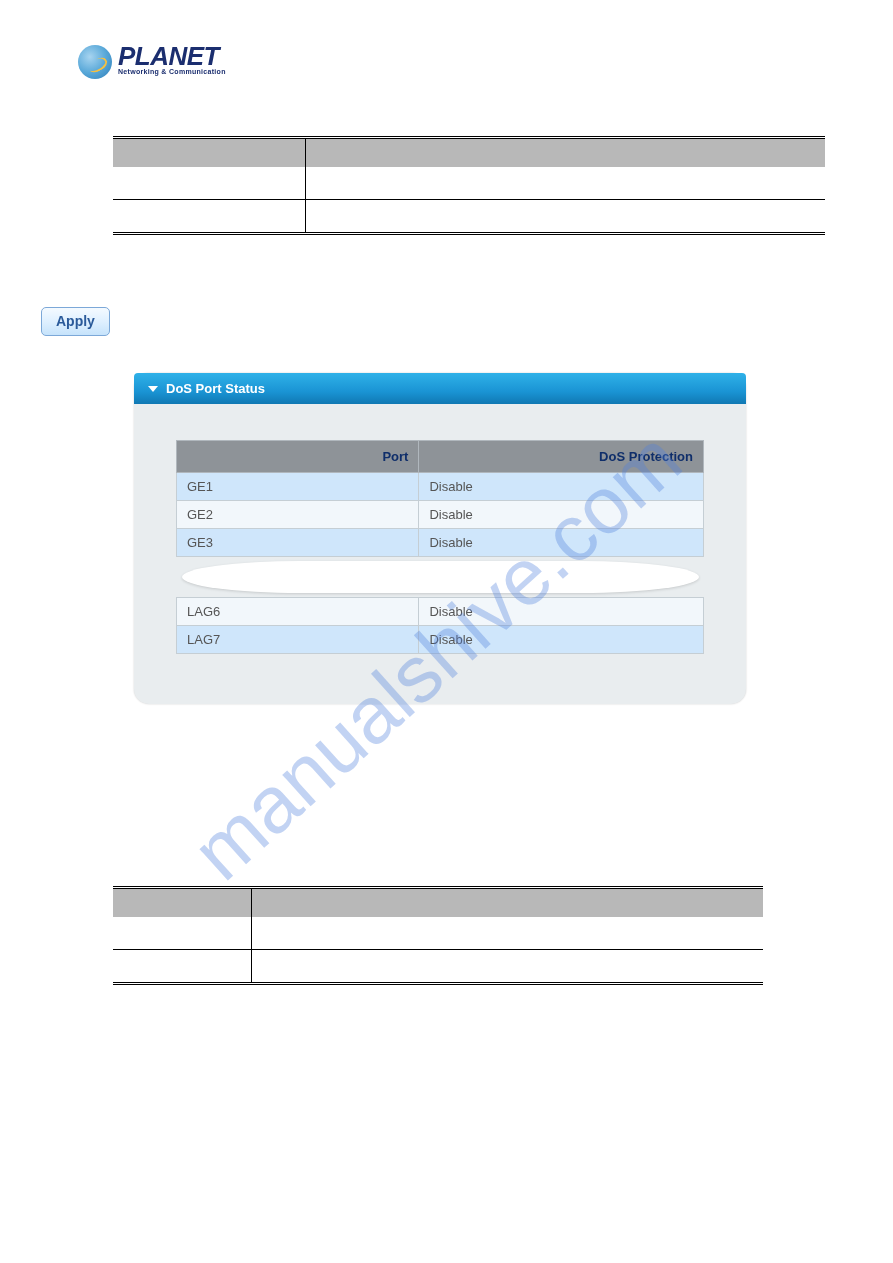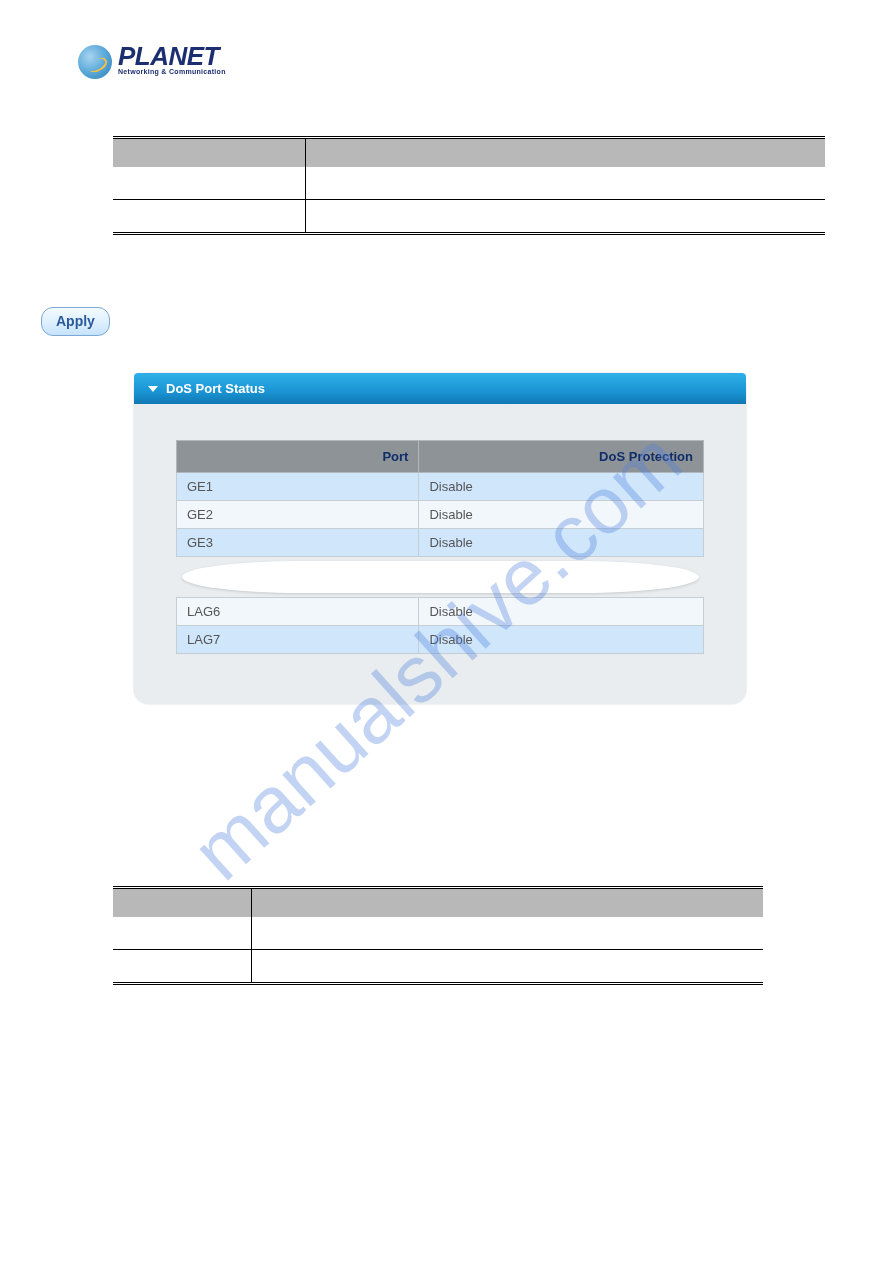--- a/index.html
+++ b/index.html
@@ -89,21 +89,21 @@
     }
 
     
     .apply-btn {
       position: absolute;
       top: 307px;
       left: 41px;
       padding: 5px 14px 6px 14px;
       background: linear-gradient(to bottom, #f4faff 0%, #dff0ff 50%, #c6e3fb 100%);
       border: 1px solid #7ca8d8;
-      border-radius: 12px;
+      border-radius: 5px;
       color: #2a5a9a;
       font-weight: bold;
       font-size: 14px;
       cursor: pointer;
     }
 
     
     .panel {
       position: absolute;
       top: 373px;

